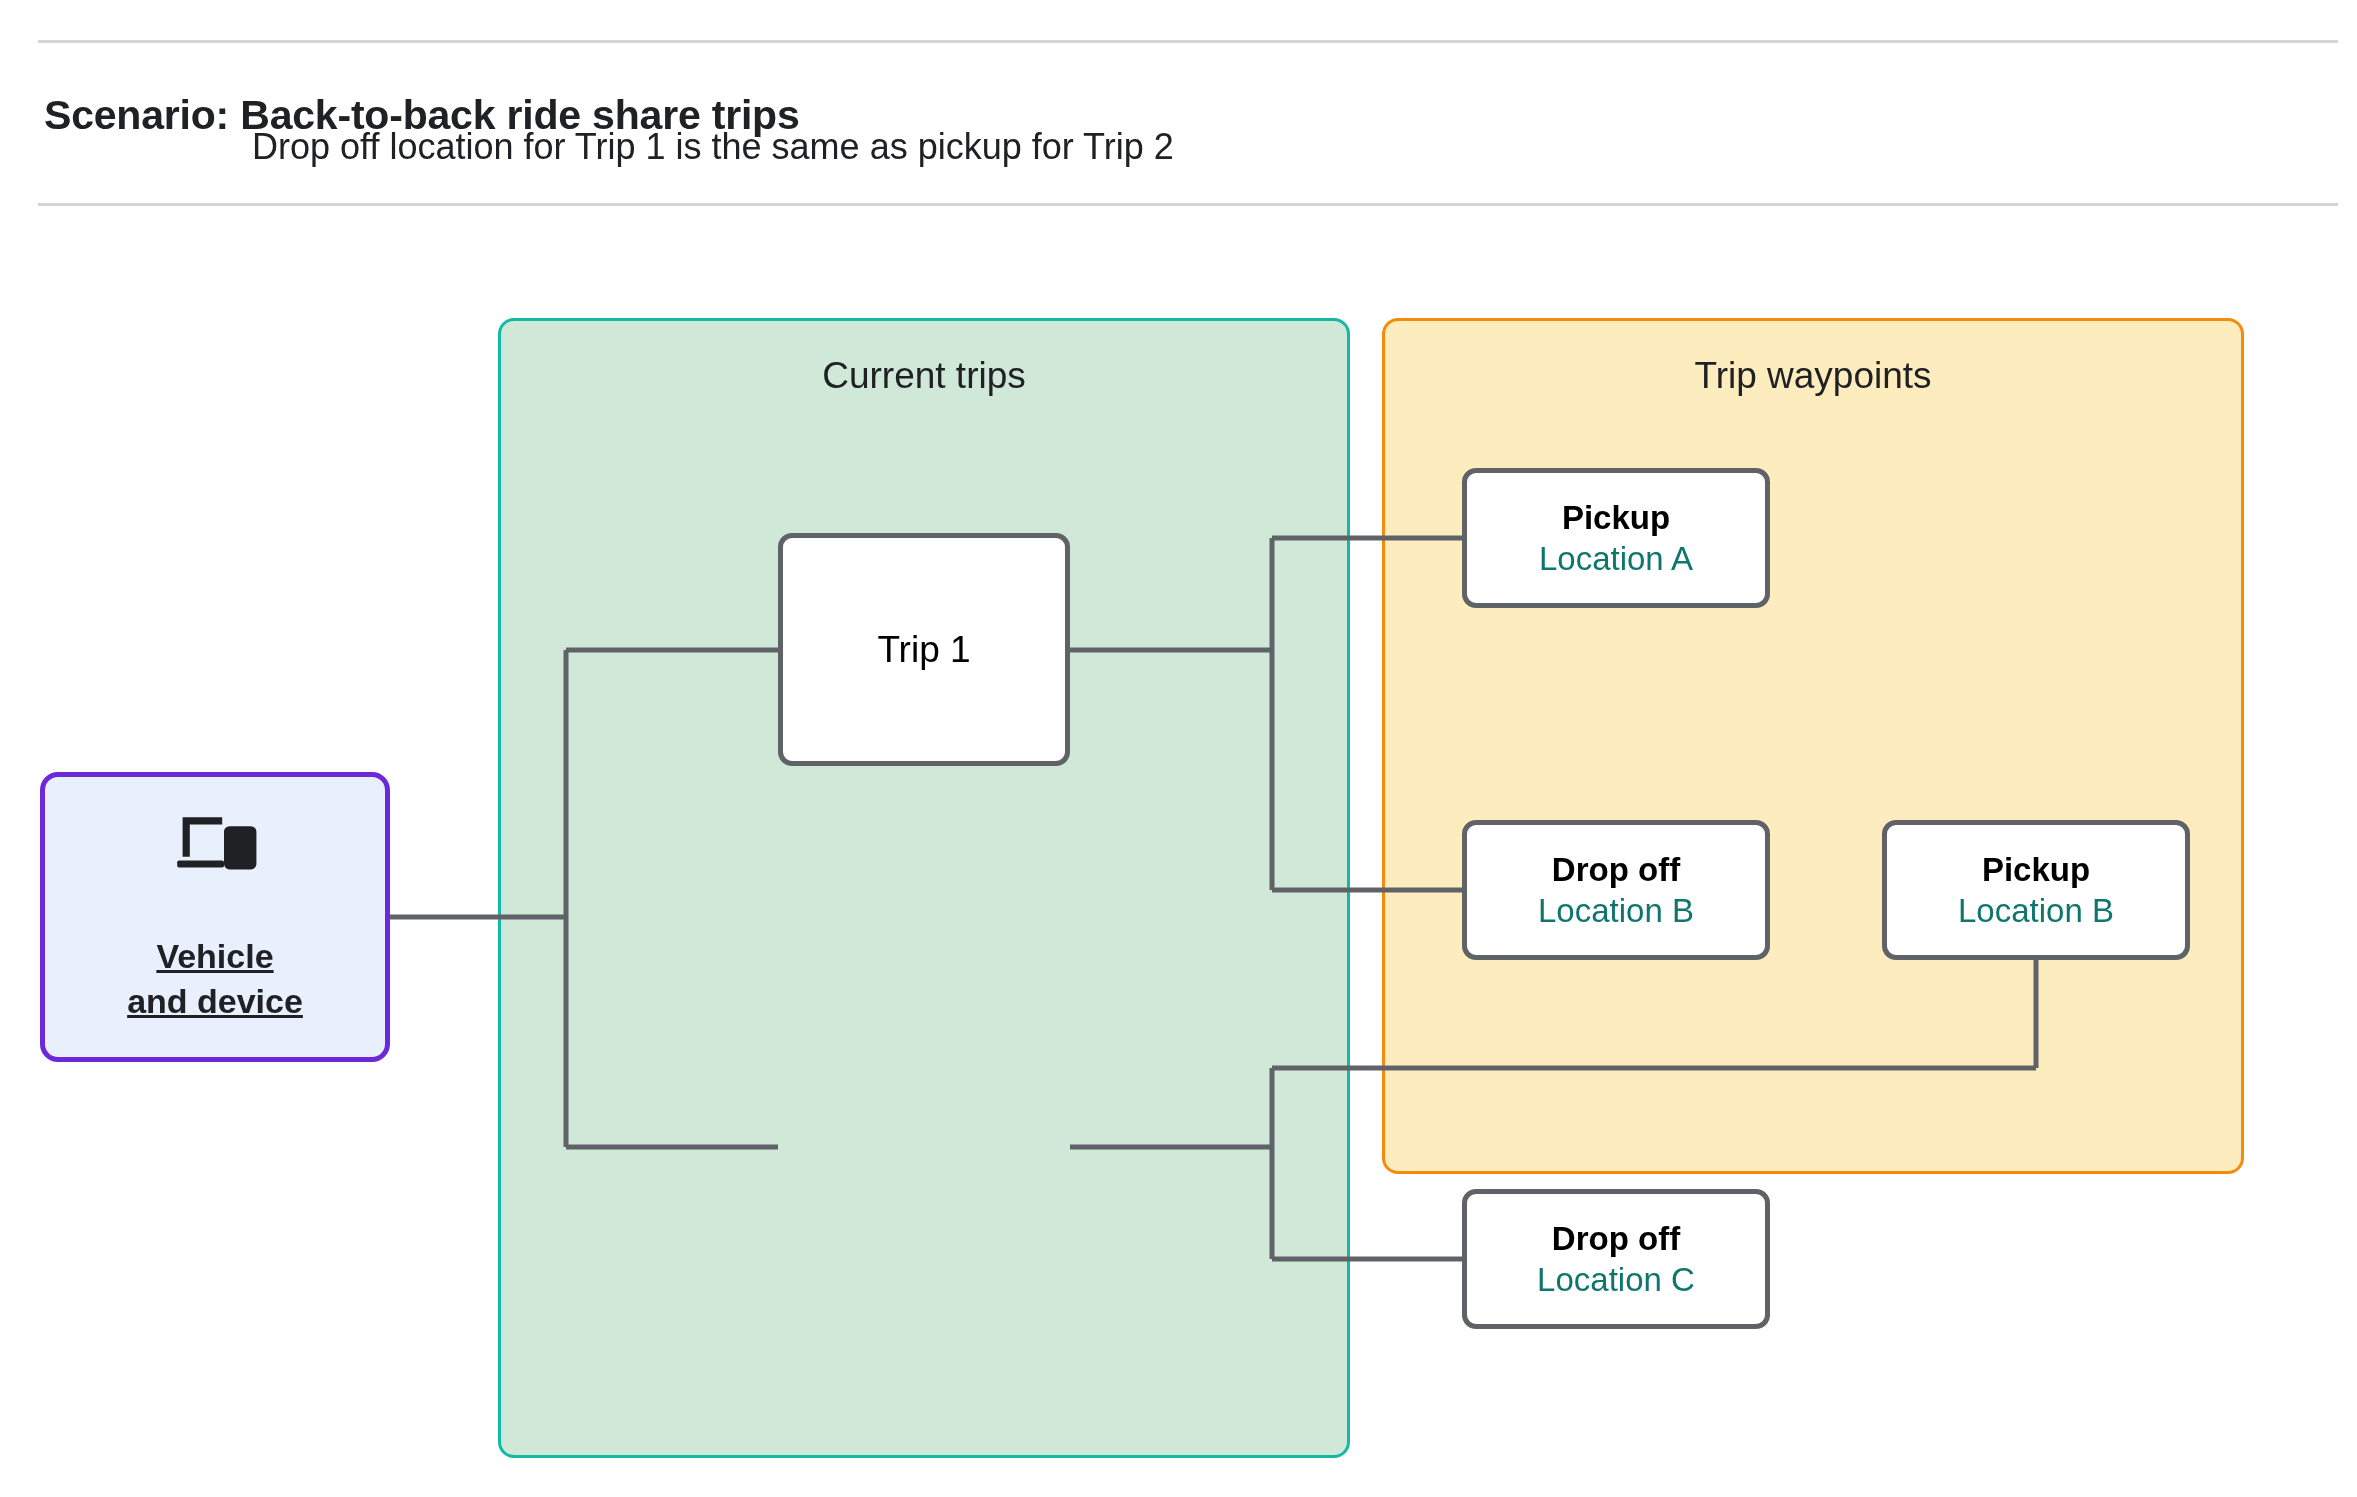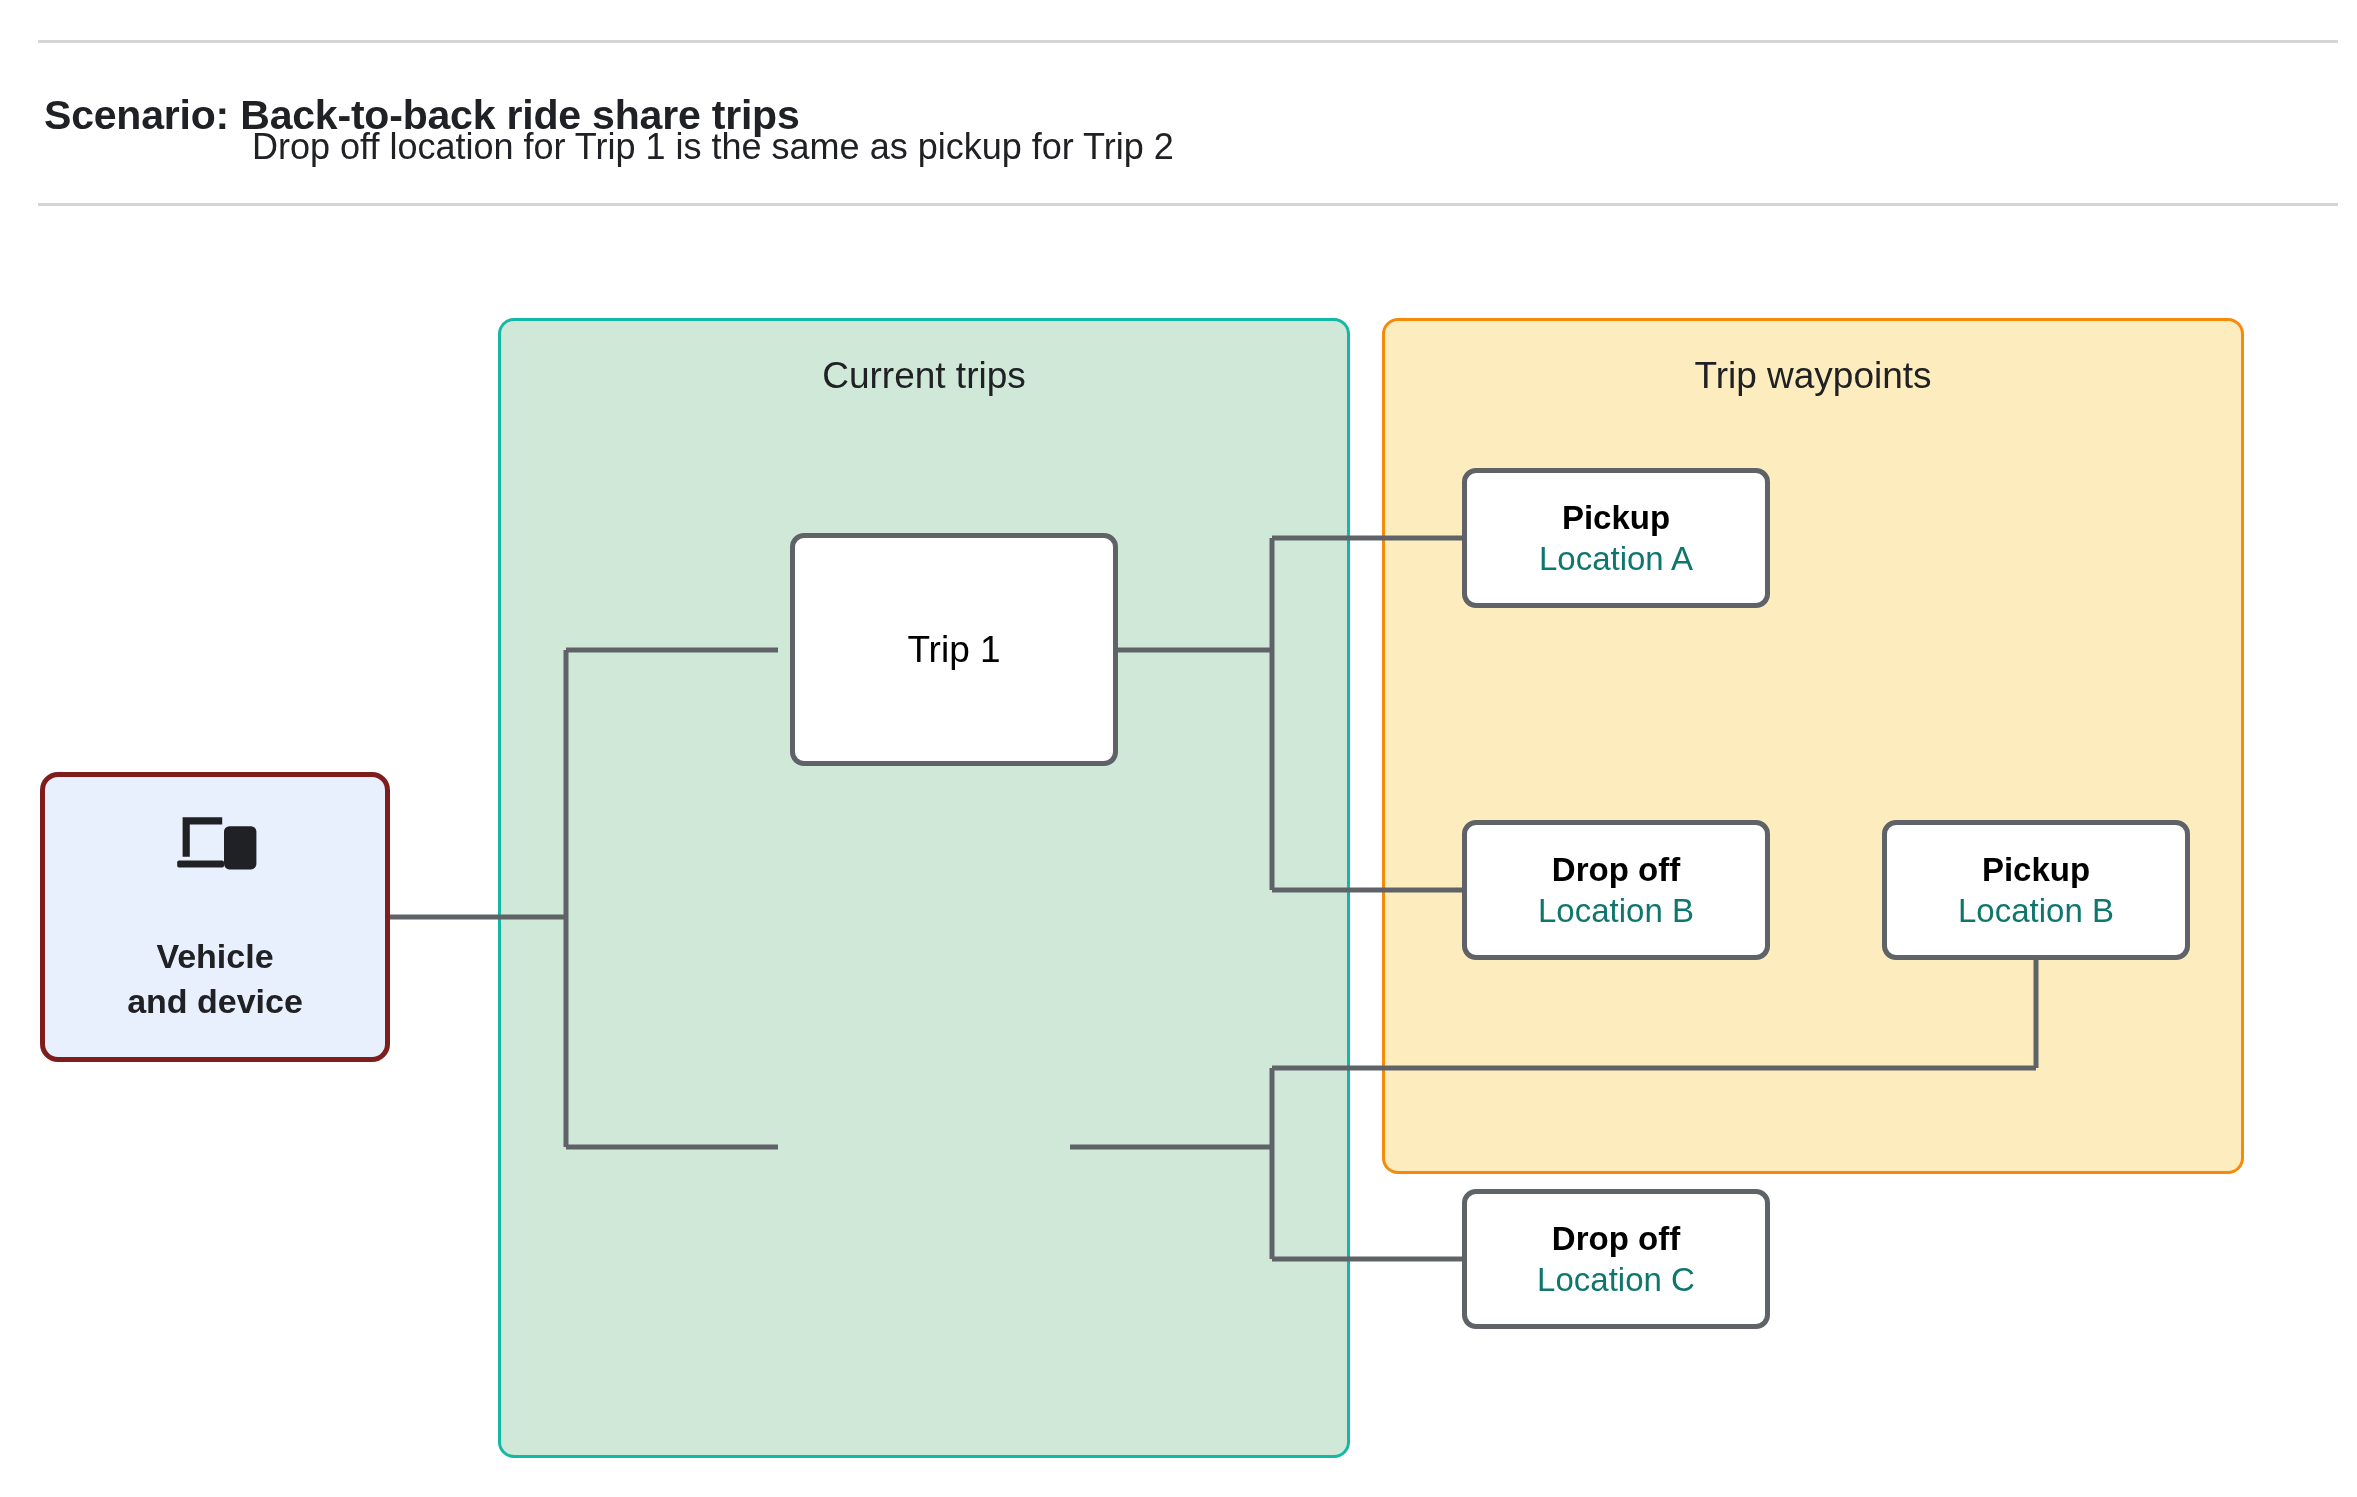--- a/index.html
+++ b/index.html
@@ -114,43 +114,44 @@
     font-weight: normal;
     line-height: 1.25;
     color: #0f766e;
   }
   .trip-node .trip-label {
     font-size: 37px;
     font-weight: normal;
     color: #000000;
   }
 
-  #node-trip-1 { left: 778px; top: 533px; width: 328px; height: 233px; margin-left: 12px; }
+  #node-trip-1 { left: 778px; top: 533px; width: 292px; height: 233px; }
   #node-trip-2 { left: 778px; top: 1030px; width: 292px; height: 233px; }
 
   #node-pickup-a   { left: 1462px; top: 468px;  width: 308px; height: 140px; }
   #node-dropoff-b  { left: 1462px; top: 820px;  width: 308px; height: 140px; }
   #node-pickup-b   { left: 1882px; top: 820px;  width: 308px; height: 140px; }
   #node-dropoff-c  { left: 1462px; top: 1189px; width: 308px; height: 140px; }
 
   
   #node-vehicle {
     position: absolute;
     left: 40px;
     top: 772px;
     width: 350px;
     height: 290px;
     box-sizing: border-box;
     background: #e8f0fe;
-    border: 5px solid #7f1d1d;
+    border: 5px solid #6d28d9;
     border-radius: 18px;
     display: flex;
     flex-direction: column;
     align-items: center;
     justify-content: center;
+    text-decoration: underline;
   }
   #device-icon {
     width: 88px;
     height: 72px;
     margin-bottom: 52px;
   }
   #vehicle-label {
     font-size: 34px;
     font-weight: bold;
     line-height: 1.32;

